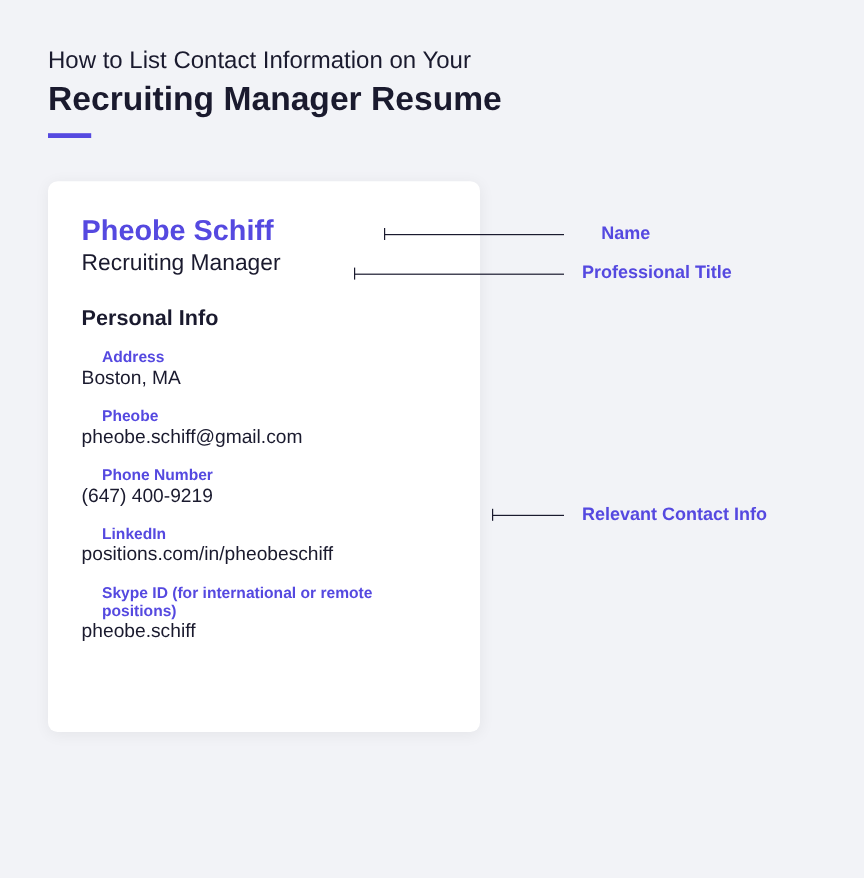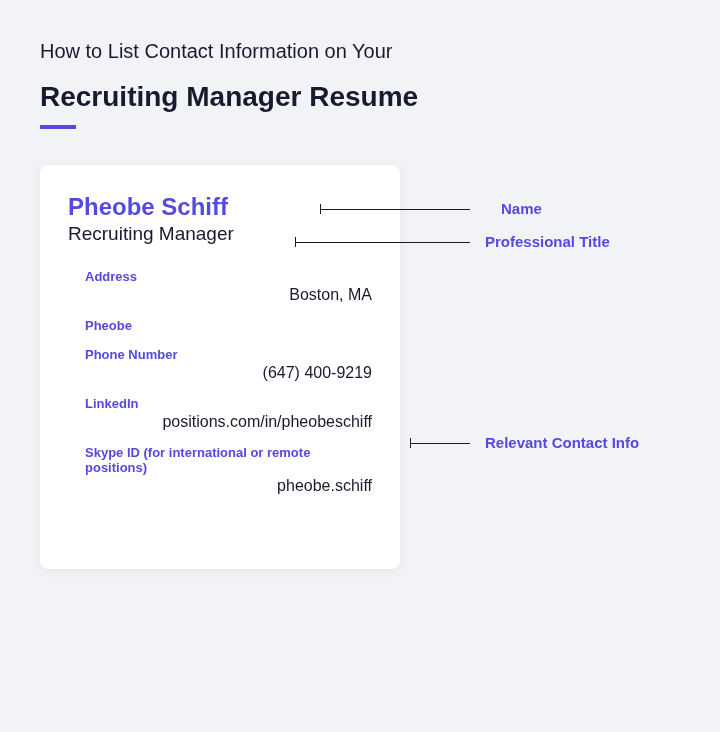--- a/index.html
+++ b/index.html
@@ -12,21 +12,21 @@
       background: #f2f3f7;
       width: 720px;
       height: 732px;
       padding: 40px 40px 40px 40px;
       position: relative;
     }
     .page-title-light {
       font-size: 20px;
       font-weight: 400;
       color: #1a1a2e;
-      margin-bottom: 18px;
+      margin-bottom: 4px;
     }
     .page-title-bold {
       font-size: 28px;
       font-weight: 800;
       color: #1a1a2e;
       margin-bottom: 12px;
     }
     .title-underline {
       width: 36px;
       height: 4px;
@@ -70,21 +70,20 @@
       font-size: 13px;
       font-weight: 700;
       color: #5549e0;
       margin-bottom: 2px;
       margin-left: 17px;
     }
     .field-value {
       font-size: 16px;
       font-weight: 400;
       color: #1a1a2e;
-      text-align: right;
     }
     .annotations {
       position: absolute;
       left: 0;
       top: 0;
       width: 100%;
       height: 100%;
       pointer-events: none;
     }
     .annotation-line {
@@ -110,28 +109,30 @@
 <body>
 
 <div class="page-title-light">How to List Contact Information on Your</div>
 <div class="page-title-bold">Recruiting Manager Resume</div>
 <div class="title-underline"></div>
 
 <div class="content-area">
   <div class="resume-card">
     <div class="resume-name">Pheobe Schiff</div>
     <div class="resume-jobtitle">Recruiting Manager</div>
+    <div class="section-header">Personal Info</div>
 
     <div class="field">
       <div class="field-label">Address</div>
       <div class="field-value">Boston, MA</div>
     </div>
 
     <div class="field">
       <div class="field-label">Pheobe</div>
+      <div class="field-value">pheobe.schiff@gmail.com</div>
     </div>
 
     <div class="field">
       <div class="field-label">Phone Number</div>
       <div class="field-value">(647) 400-9219</div>
     </div>
 
     <div class="field">
       <div class="field-label">LinkedIn</div>
       <div class="field-value">positions.com/in/pheobeschiff</div>

